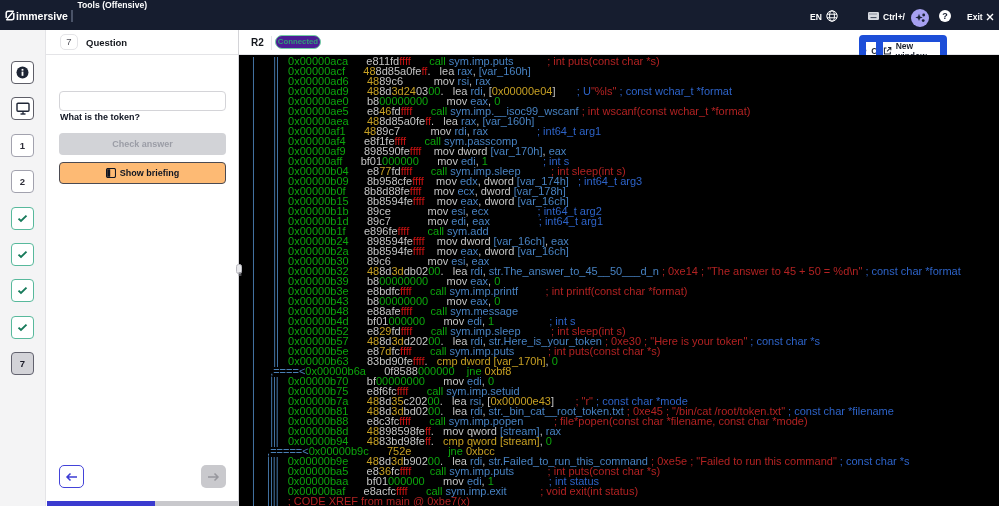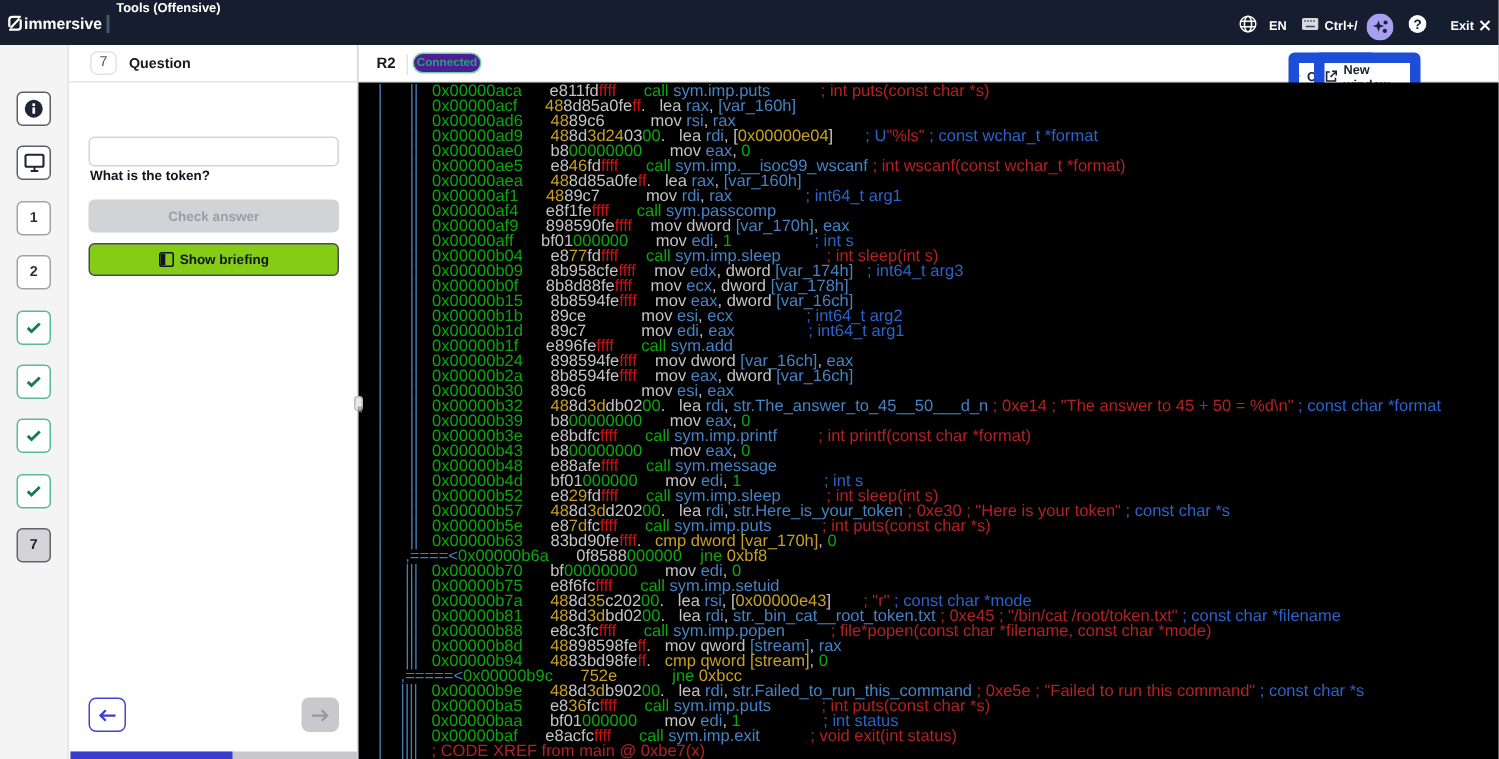--- a/index.html
+++ b/index.html
@@ -27,21 +27,21 @@
 .rbox { position:absolute; left:11px; width:23px; height:23px; background:#fff; border-radius:4px; border:1px solid #a2a2ae;
   display:flex; align-items:center; justify-content:center; font-size:9.5px; font-weight:600; color:#2f2f3a; }
 .rdark { border-color:#5e5e68; }
 .rgreen { border-color:#58b99c; }
 .rcur { background:#d3d3d8; border-color:#62626e; color:#1b1b28; font-weight:700; }
 
 #qtitle { position:absolute; left:60px; top:69px; font-size:9px; font-weight:700; color:#101522;margin-top:43px; }
 #qinput { position:absolute; left:59px; top:91px; width:167px; height:20px; border:1px solid #d4d4d8; border-radius:4px; background:#fff; }
 #checkbtn { position:absolute; left:59px; top:133px; width:167px; height:22px; background:#d2d3d7; border-radius:4px;
   color:#9b9da6; font-size:9px; font-weight:700; text-align:center; line-height:22px; }
-#briefbtn { position:absolute; left:59px; top:162px; width:167px; height:22px; background:#84cc16; border:1px solid #4a4a52; border-radius:4px;
+#briefbtn { position:absolute; left:59px; top:162px; width:167px; height:22px; background:#fdba74; border:1px solid #4a4a52; border-radius:4px;
   color:#101522; font-size:9px; font-weight:700; display:flex; align-items:center; justify-content:center; gap:4px; }
 #backbtn { position:absolute; left:59px; top:465px; width:25px; height:23px; border:1px solid #4343d9; border-radius:5px; background:#fff;
   display:flex; align-items:center; justify-content:center; }
 #nextbtn { position:absolute; left:201px; top:465px; width:25px; height:23px; background:#c9c9cd; border-radius:5px;
   display:flex; align-items:center; justify-content:center; }
 #prog { position:absolute; left:47px; top:501px; width:191px; height:5px; background:#c8c8cc; }
 #progfill { position:absolute; left:0; top:0; width:108px; height:5px; background:#3b3bcf; }
 #vsep { position:absolute; left:238px; top:30px; width:1px; height:476px; background:#d4d4d8; }
 #handle { position:absolute; z-index:5; left:235.5px; top:263.5px; width:6px; height:10px; background:#e9e9ec; border-radius:2.5px; border:0.5px solid #b9b9c0; }
 
@@ -59,21 +59,21 @@
     <path d="M2.5 8.2 L7.5 2.8" stroke="#fff" stroke-width="1.5" stroke-linecap="round"></path>
   </svg>
   <div id="logo">immersive</div>
   <div id="tbsep"></div>
   <div id="tools">Tools (Offensive)</div>
   <svg class="abs" style="left:826px;top:10px" width="12" height="12" viewBox="0 0 12 12">
     <circle cx="6" cy="6" r="5.2" fill="none" stroke="#fff" stroke-width="1"></circle>
     <ellipse cx="6" cy="6" rx="2.4" ry="5.2" fill="none" stroke="#fff" stroke-width="1"></ellipse>
     <path d="M1 4.2 H11 M1 7.8 H11" stroke="#fff" stroke-width="1" fill="none"></path>
   </svg>
-  <div class="tbtxt" style="left:846px;top:12px">EN</div>
+  <div class="tbtxt" style="left:810px;top:12px">EN</div>
   <svg class="abs" style="left:868px;top:12px" width="11" height="8" viewBox="0 0 11 8">
     <rect x="0" y="0" width="11" height="8" rx="1.2" fill="#d6d9e0"></rect>
     <path d="M1.5 2 H2.5 M3.5 2 H4.5 M5.5 2 H6.5 M7.5 2 H8.5 M2.5 5.6 H8.5" stroke="#3a4254" stroke-width="1"></path>
   </svg>
   <div class="tbtxt" style="left:883px;top:12px">Ctrl+/</div>
   <svg class="abs" style="left:911px;top:9px" width="18" height="18" viewBox="0 0 18 18">
     <circle cx="9" cy="9" r="9" fill="#a6a0f0"></circle>
     <path d="M8 4.7 L9 7.4 L11.7 8.4 L9 9.4 L8 12.1 L7 9.4 L4.3 8.4 L7 7.4 Z" fill="#1b2336"></path>
     <circle cx="12.7" cy="6" r="1.4" fill="#1b2336"></circle>
     <circle cx="12.2" cy="11.6" r="1.4" fill="#1b2336"></circle>

